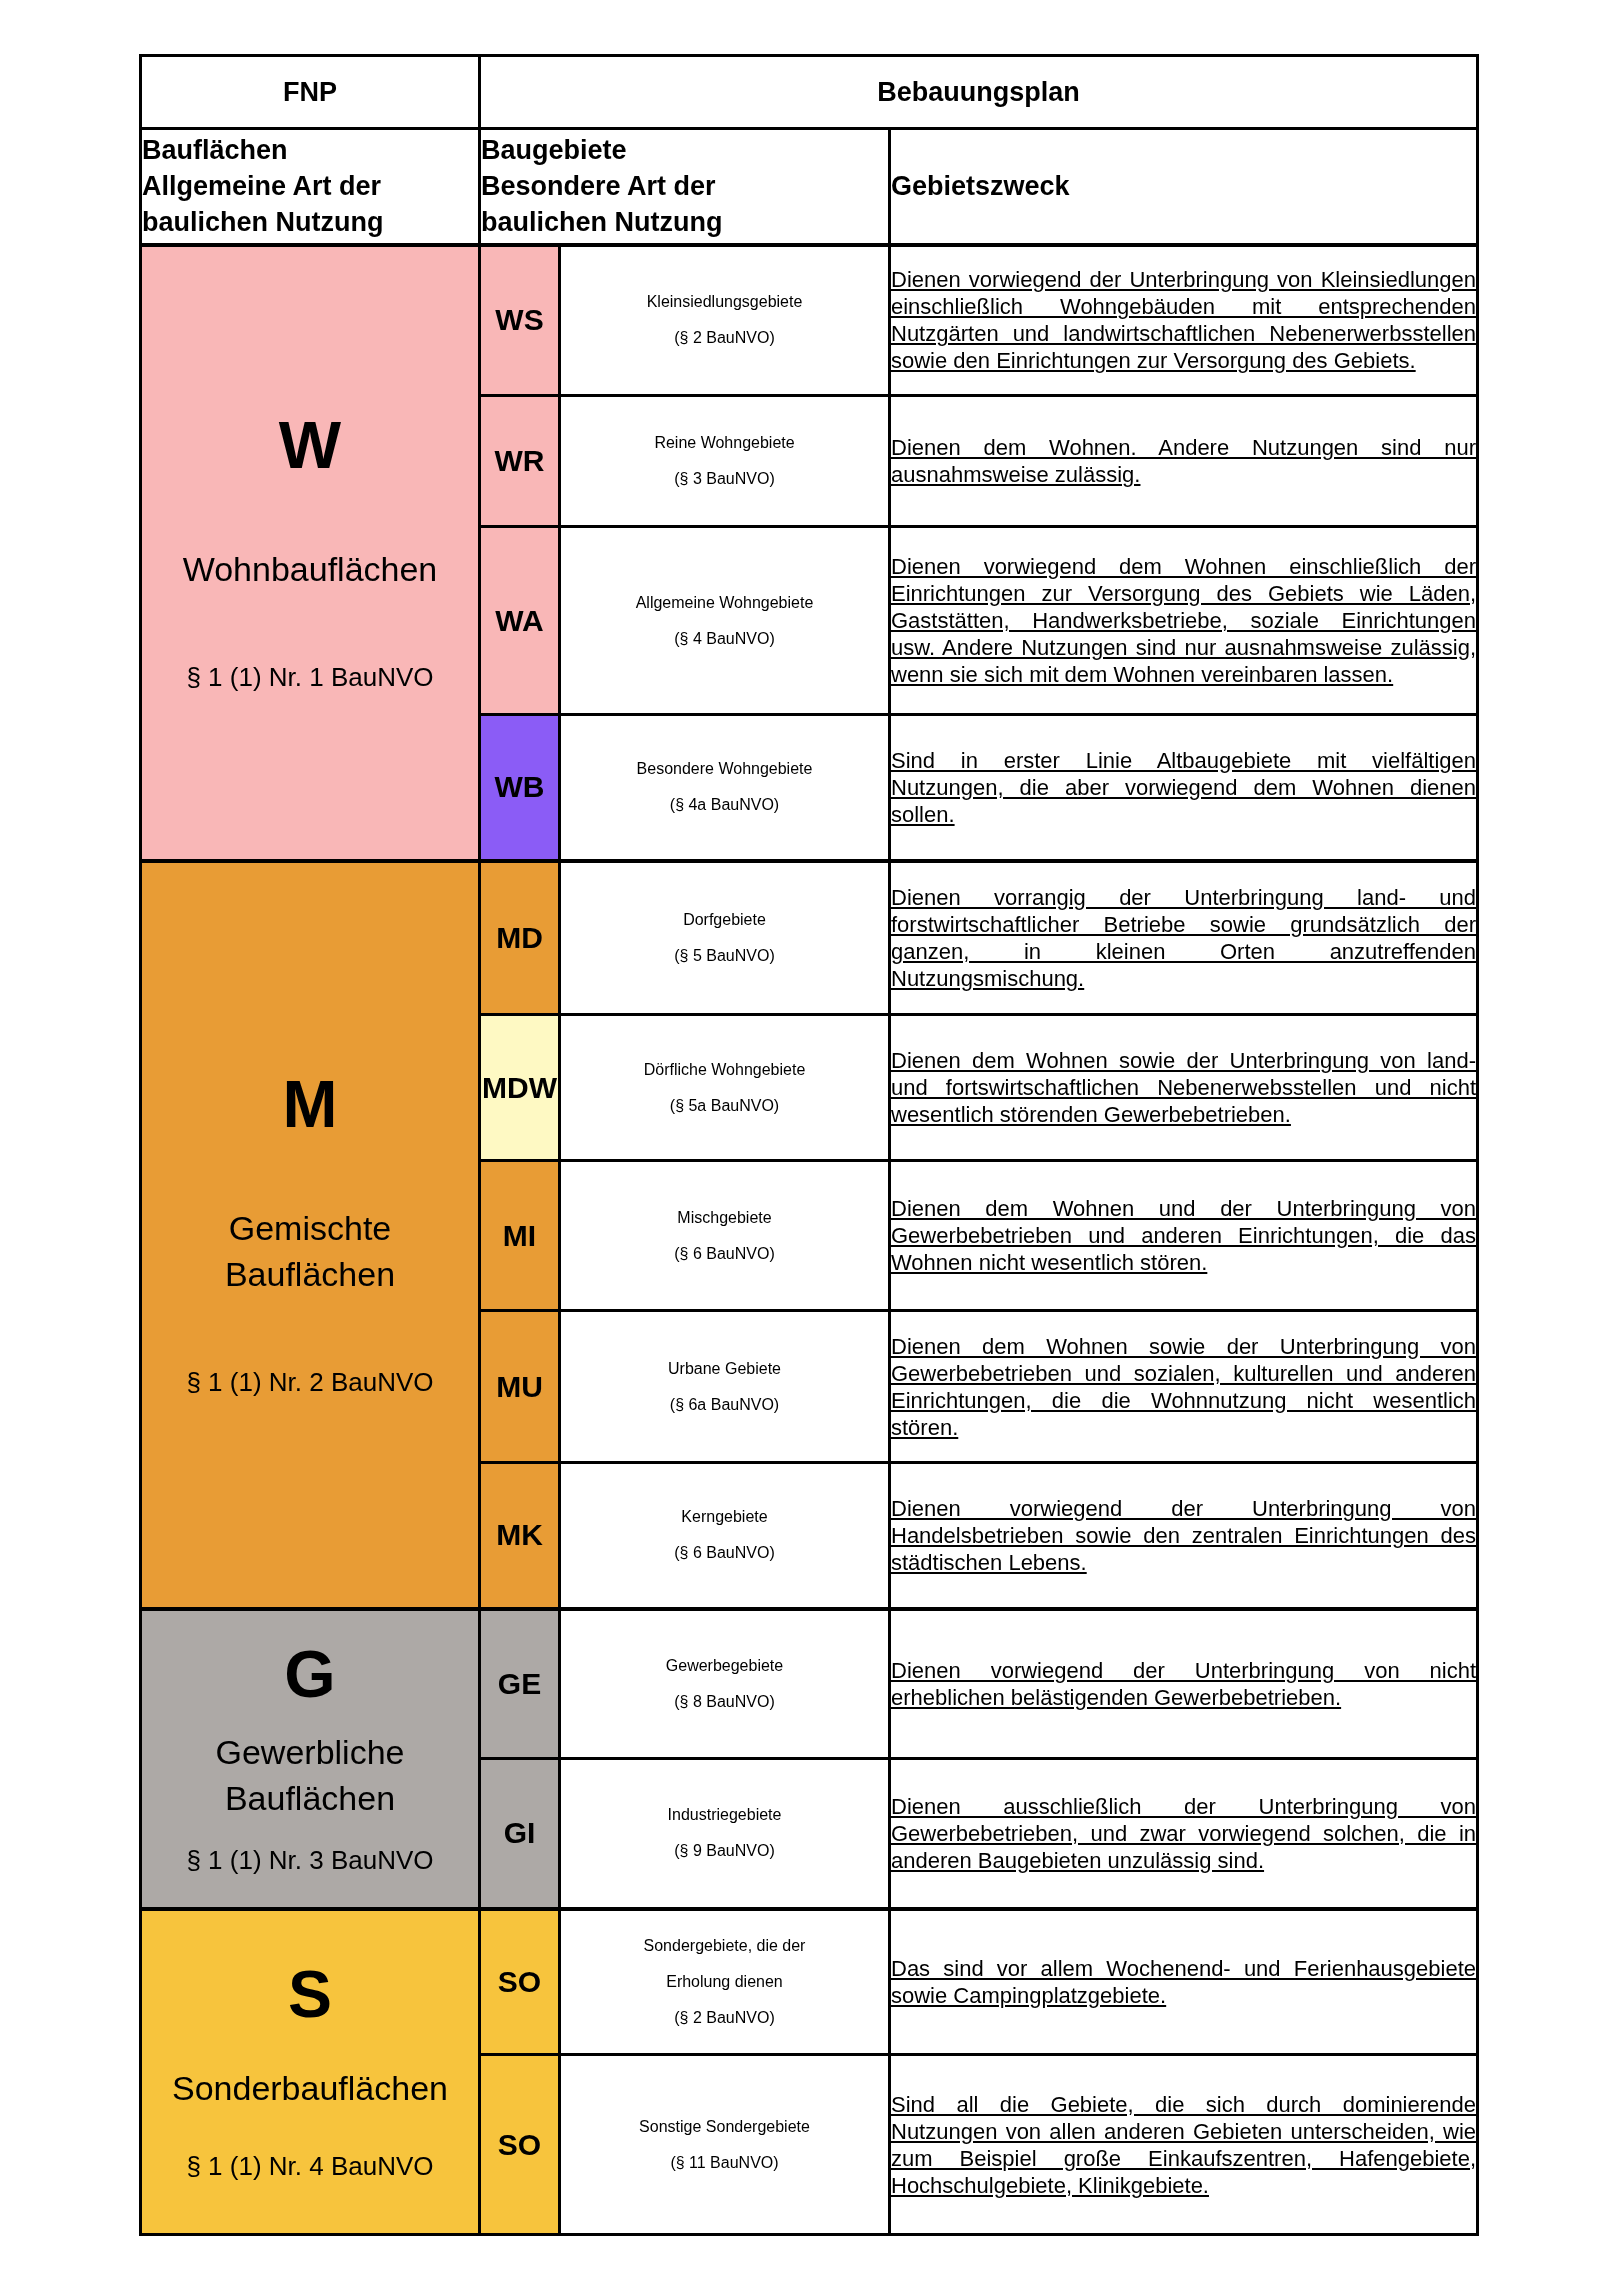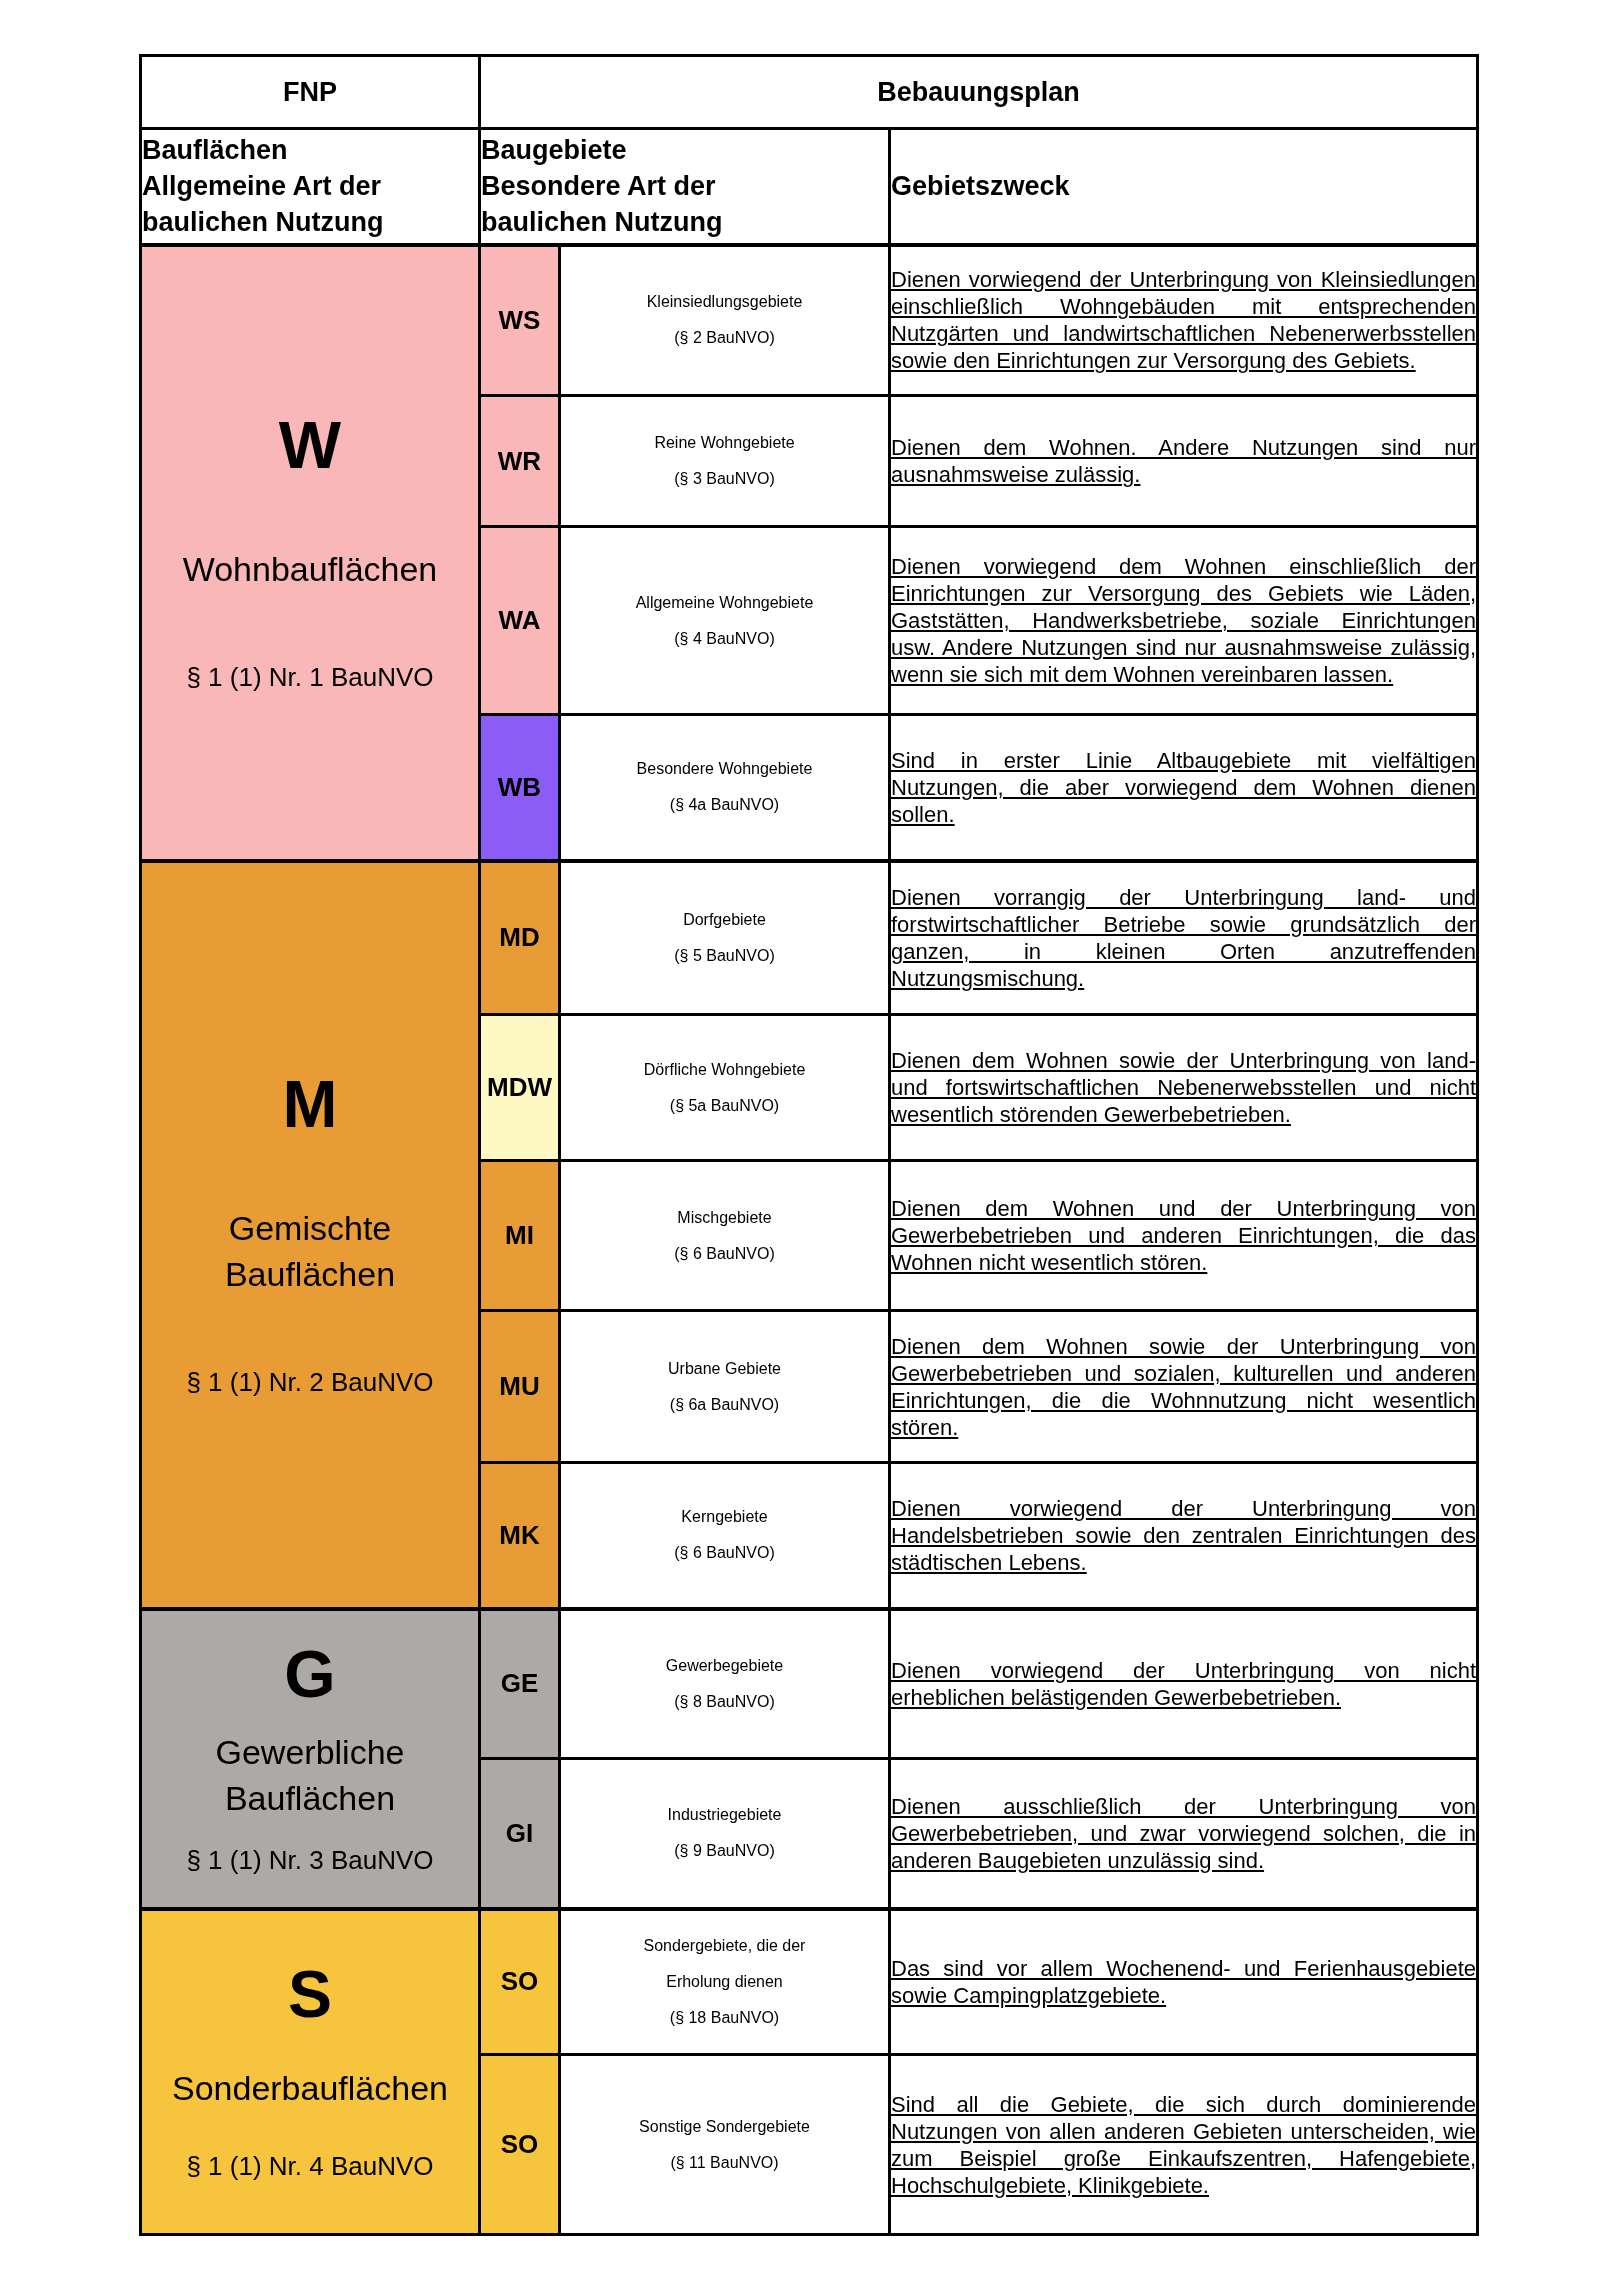--- a/index.html
+++ b/index.html
@@ -73,21 +73,21 @@
     line-height: 1.35;
   }
   .sec-law { font-size: 26px; }
   .gap-w .sec-inner { row-gap: 69px; }
   .gap-m .sec-inner { row-gap: 69px; }
   .gap-g .sec-inner { row-gap: 23px; }
   .gap-s .sec-inner { row-gap: 39px; }
 
   
   td.code {
-    font-size: 26px;
+    font-size: 30px;
     font-weight: bold;
     text-align: center;
     vertical-align: middle;
   }
   
   td.gname {
     font-size: 16px;
     text-align: center;
     vertical-align: middle;
     line-height: 36px;
@@ -228,21 +228,21 @@
       <td class="section gap-s" rowspan="2" style="background-color: rgb(247, 196, 61);">
         <div class="sec-inner">
           <div class="sec-letter">S</div>
           <div class="sec-name preline">Sonderbauflächen</div>
           <div class="sec-law">§ 1 (1) Nr. 4 BauNVO</div>
         </div>
       </td>
       <td class="code" style="background-color: rgb(247, 196, 61);">SO</td>
       <td class="gname preline">Sondergebiete, die der
 Erholung dienen
-(§ 18 BauNVO)</td>
+(§ 2 BauNVO)</td>
       <td class="purpose">Das sind vor allem Wochenend- und Ferienhausgebiete sowie Campingplatzgebiete.</td>
     </tr>
     <tr style="height:180px">
       <td class="code" style="background-color: rgb(247, 196, 61);">SO</td>
       <td class="gname preline">Sonstige Sondergebiete
 (§ 11 BauNVO)</td>
       <td class="purpose">Sind all die Gebiete, die sich durch dominierende Nutzungen von allen anderen Gebieten unterscheiden, wie zum Beispiel große Einkaufszentren, Hafengebiete, Hochschulgebiete, Klinikgebiete.</td>
     </tr>
   </tbody>
     </table>

